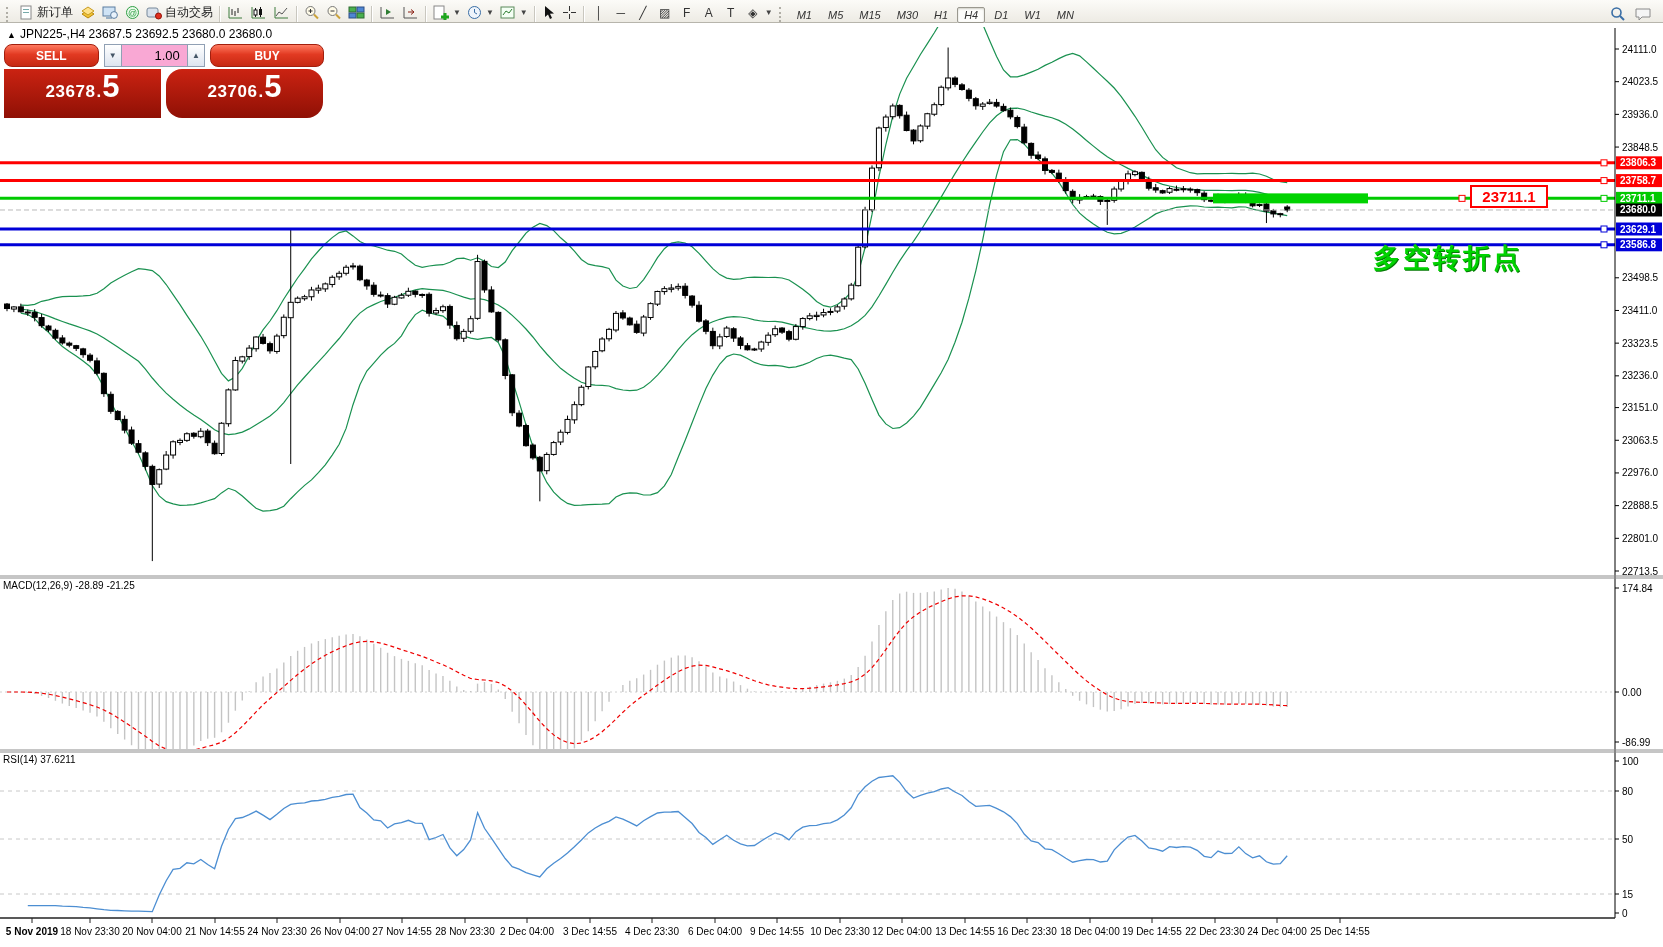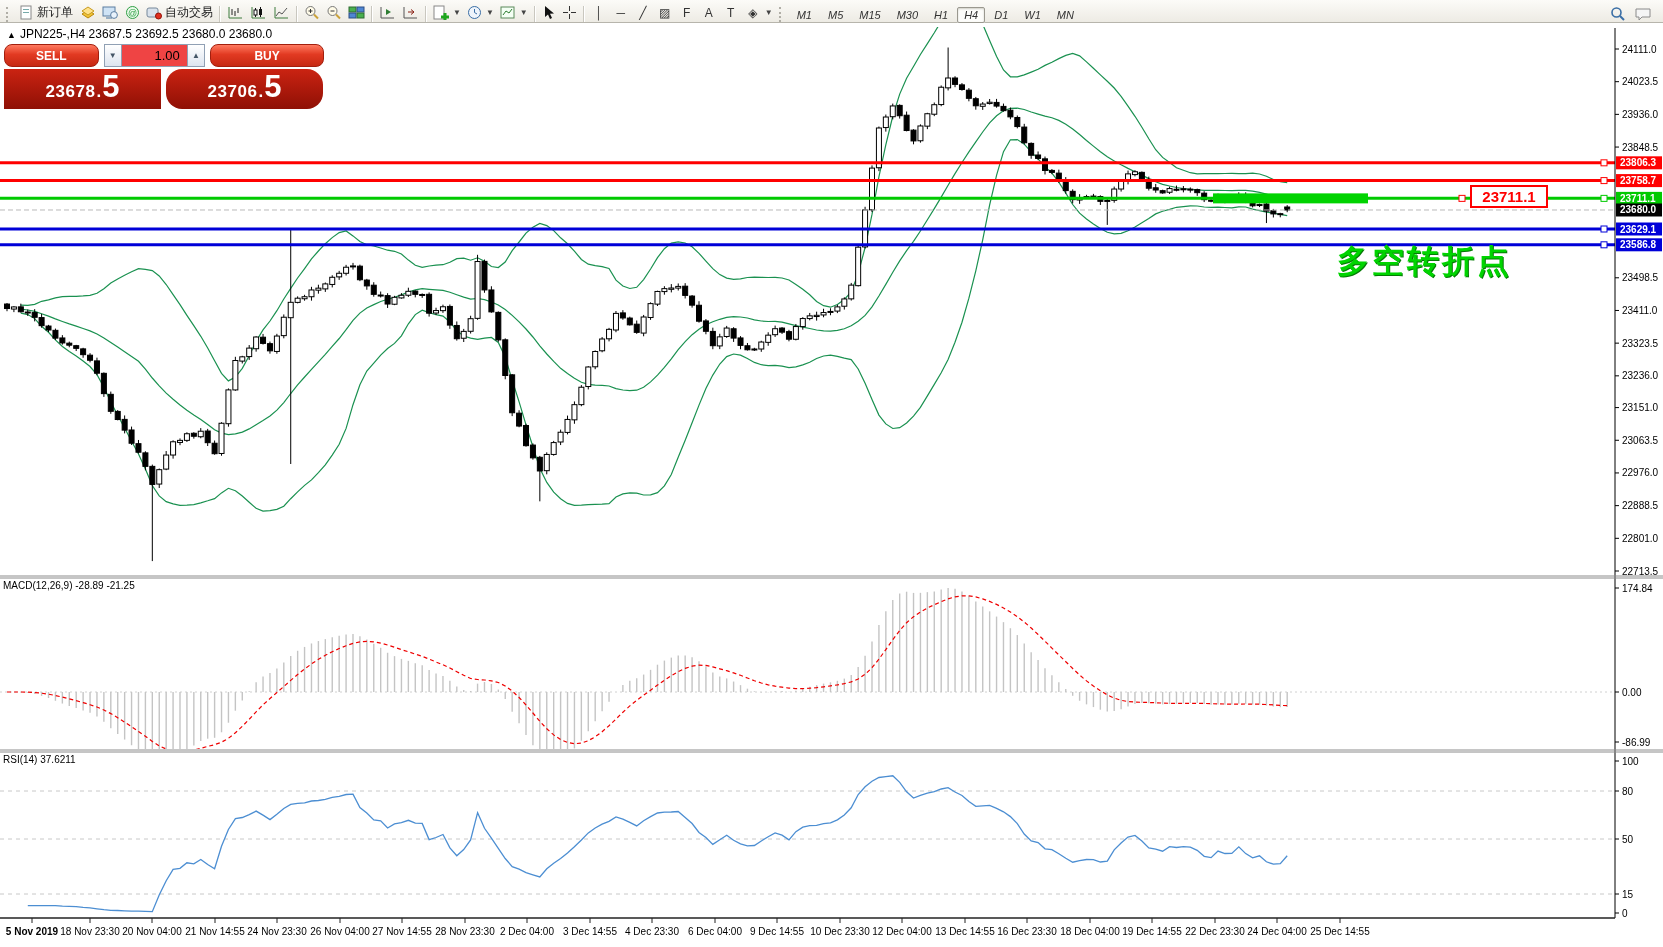--- a/index.html
+++ b/index.html
@@ -21,32 +21,32 @@
   .chart-title{position:absolute;left:7px;top:27px;font-size:12px;color:#000000;white-space:nowrap;}
   .chart-title .tri{font-size:9px;margin-right:4px;}
   
   .op{position:absolute;left:4px;top:44px;width:320px;}
   .op-row1{display:flex;height:23px;}
   .rbtn{background:linear-gradient(#ff7a60,#e23a22 45%,#c62913);border:1px solid #a21f0e;border-radius:8px;
         color:#fff;font-weight:bold;font-size:12px;display:flex;align-items:center;justify-content:center;}
   .sellb{width:101px;} .buyb{width:122px;margin-left:5px;}
   .spin{width:20px;border:1px solid #90a0b4;background:linear-gradient(#fff,#dde4ef);
         display:flex;align-items:center;justify-content:center;font-size:8px;color:#456;box-sizing:border-box;}
-  .vol{width:70px;border-top:1px solid #90a0b4;border-bottom:1px solid #90a0b4;background:#ef4444;
+  .vol{width:70px;border-top:1px solid #90a0b4;border-bottom:1px solid #90a0b4;background:#f9a8d4;
        display:flex;align-items:center;justify-content:flex-end;padding-right:7px;font-size:13px;box-sizing:border-box;}
-  .op-row2{display:flex;margin-top:2px;height:40px;}
+  .op-row2{display:flex;margin-top:2px;height:49px;}
   .pp{width:157px;background:linear-gradient(#cb2312,#8f1005);color:#fff;display:flex;align-items:baseline;justify-content:center;padding-top:4px;box-sizing:border-box;}
   .pp+.pp{margin-left:5px;border-radius:16px;}
   .pmain{font-size:17px;font-weight:bold;letter-spacing:0.5px;}
   .pdot{font-size:17px;font-weight:bold;margin:0 1px;}
   .pbig{font-size:31px;font-weight:bold;line-height:28px;}
   
   .price-callout{position:absolute;left:1470px;top:185px;width:74px;height:19px;border:2px solid #f00;
      background:#fff;color:#f00;font-size:15px;font-weight:bold;text-align:center;line-height:19px;}
-  .zh-note{position:absolute;left:1337px;top:240px;font-size:32px;font-weight:bold;color:#00d400;
+  .zh-note{position:absolute;left:1373px;top:240px;font-size:27px;font-weight:bold;color:#00d400;
      letter-spacing:3px;text-shadow:1px 1px 0 #067a06;white-space:nowrap;}
   svg text{font-family:"Liberation Sans",sans-serif;}
 </style>
 </head>
 <body>
 
 <div class="app">
 
   <div class="toolbar">
     <span class="grip"></span>

